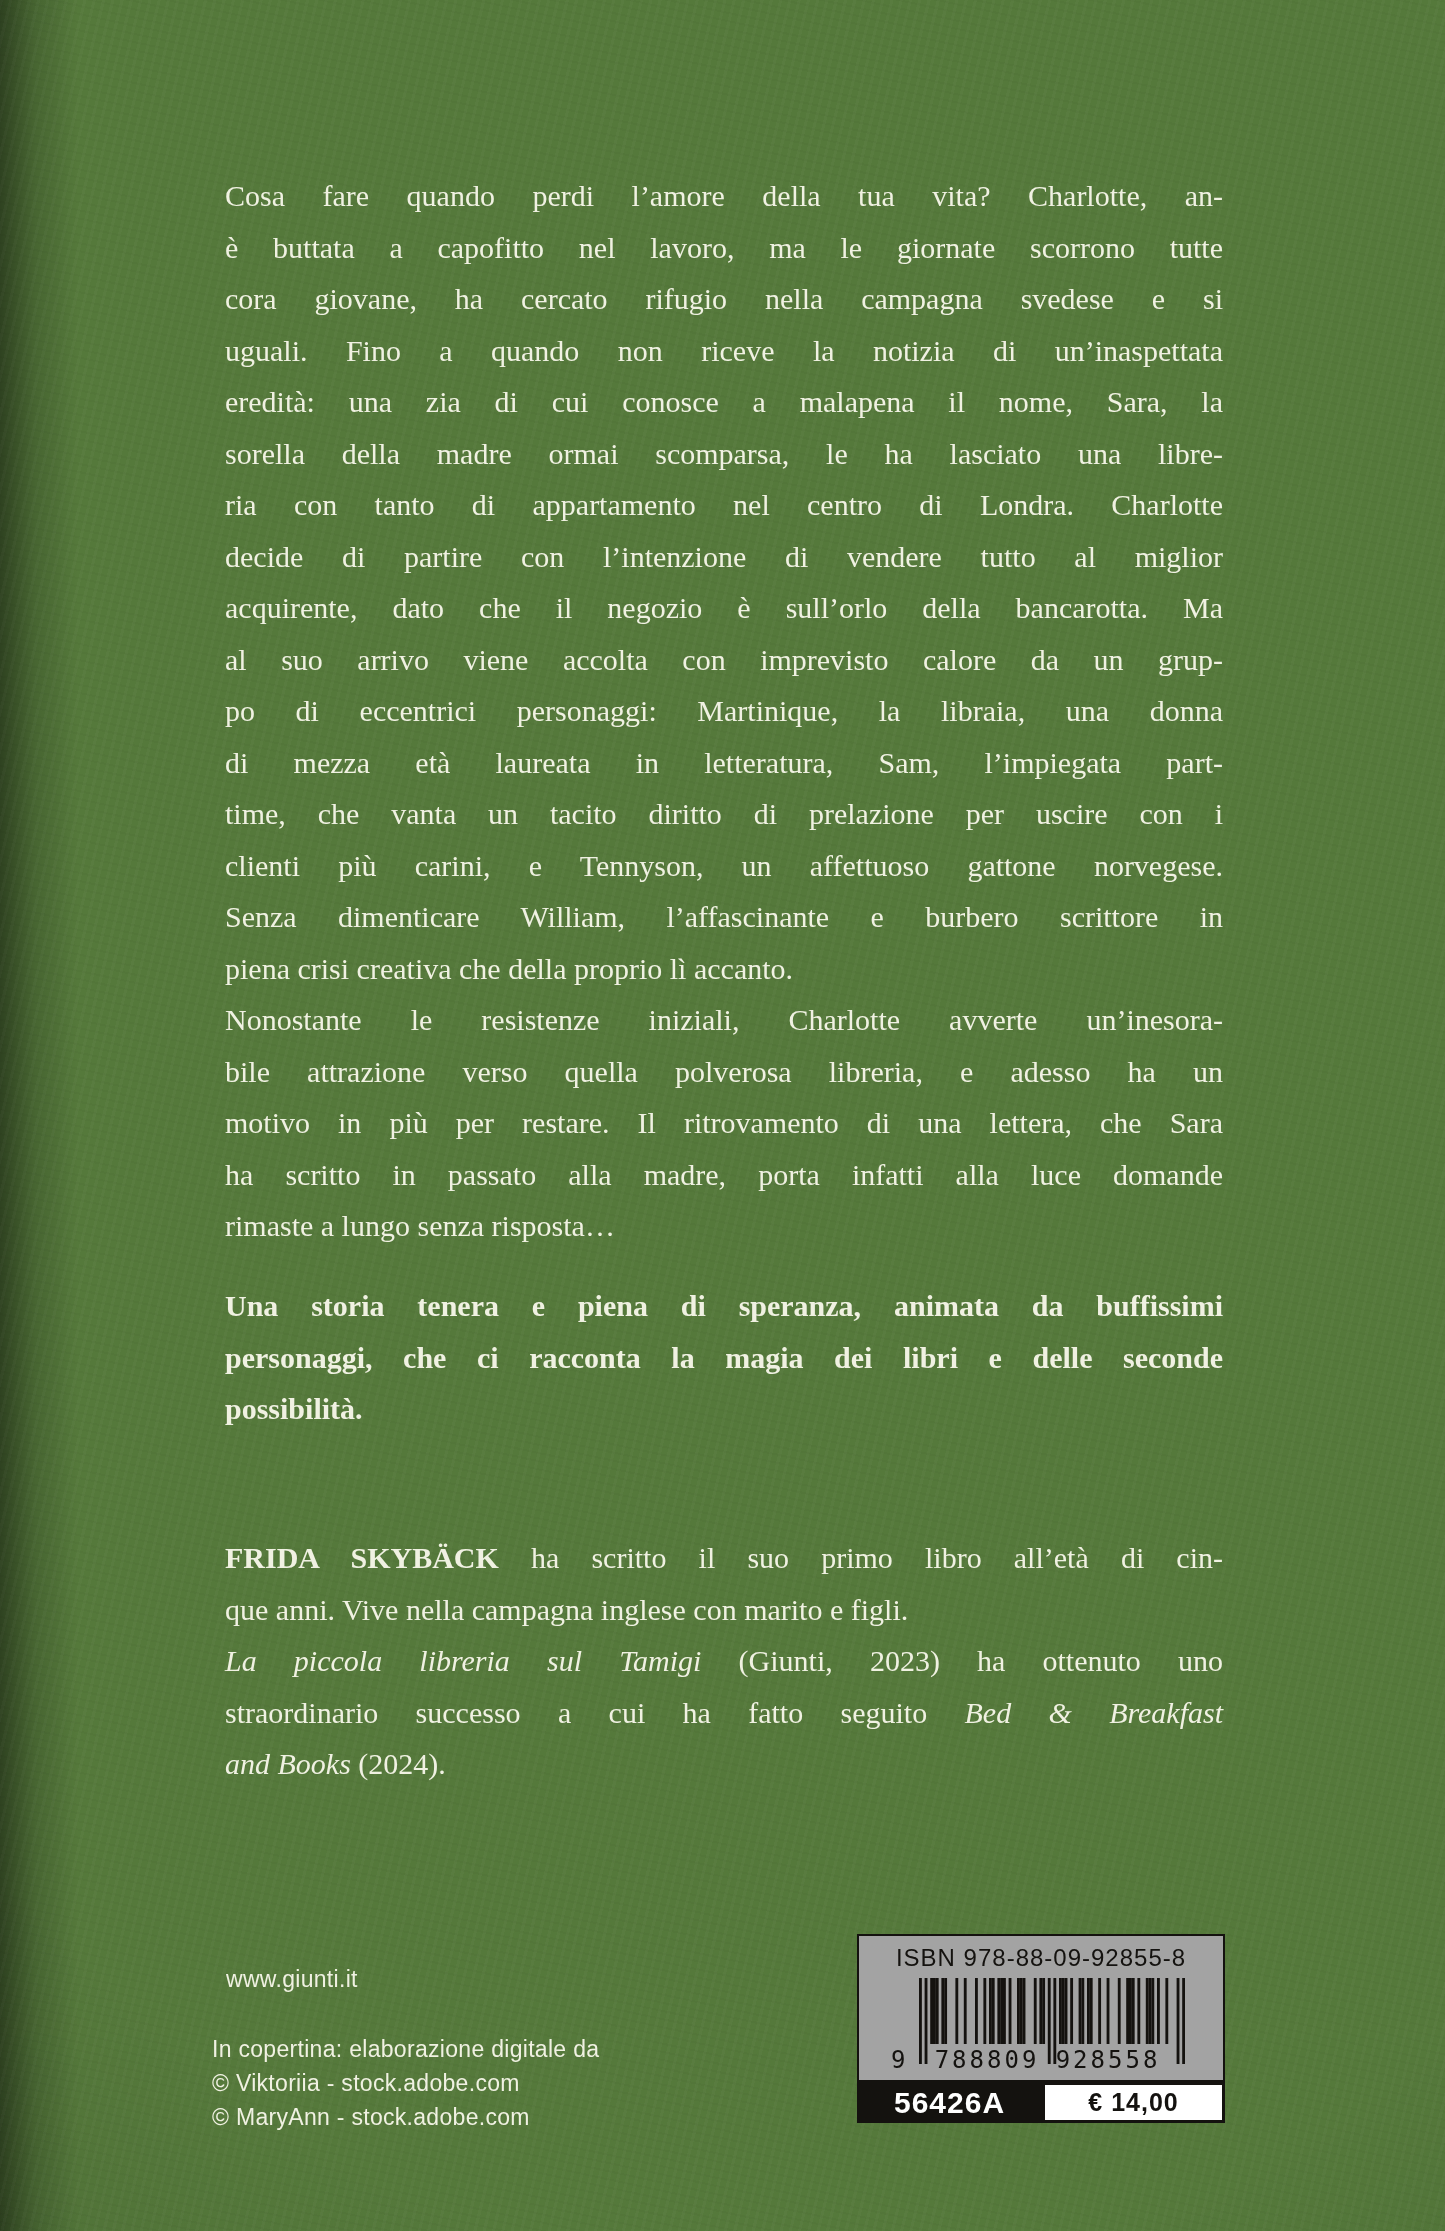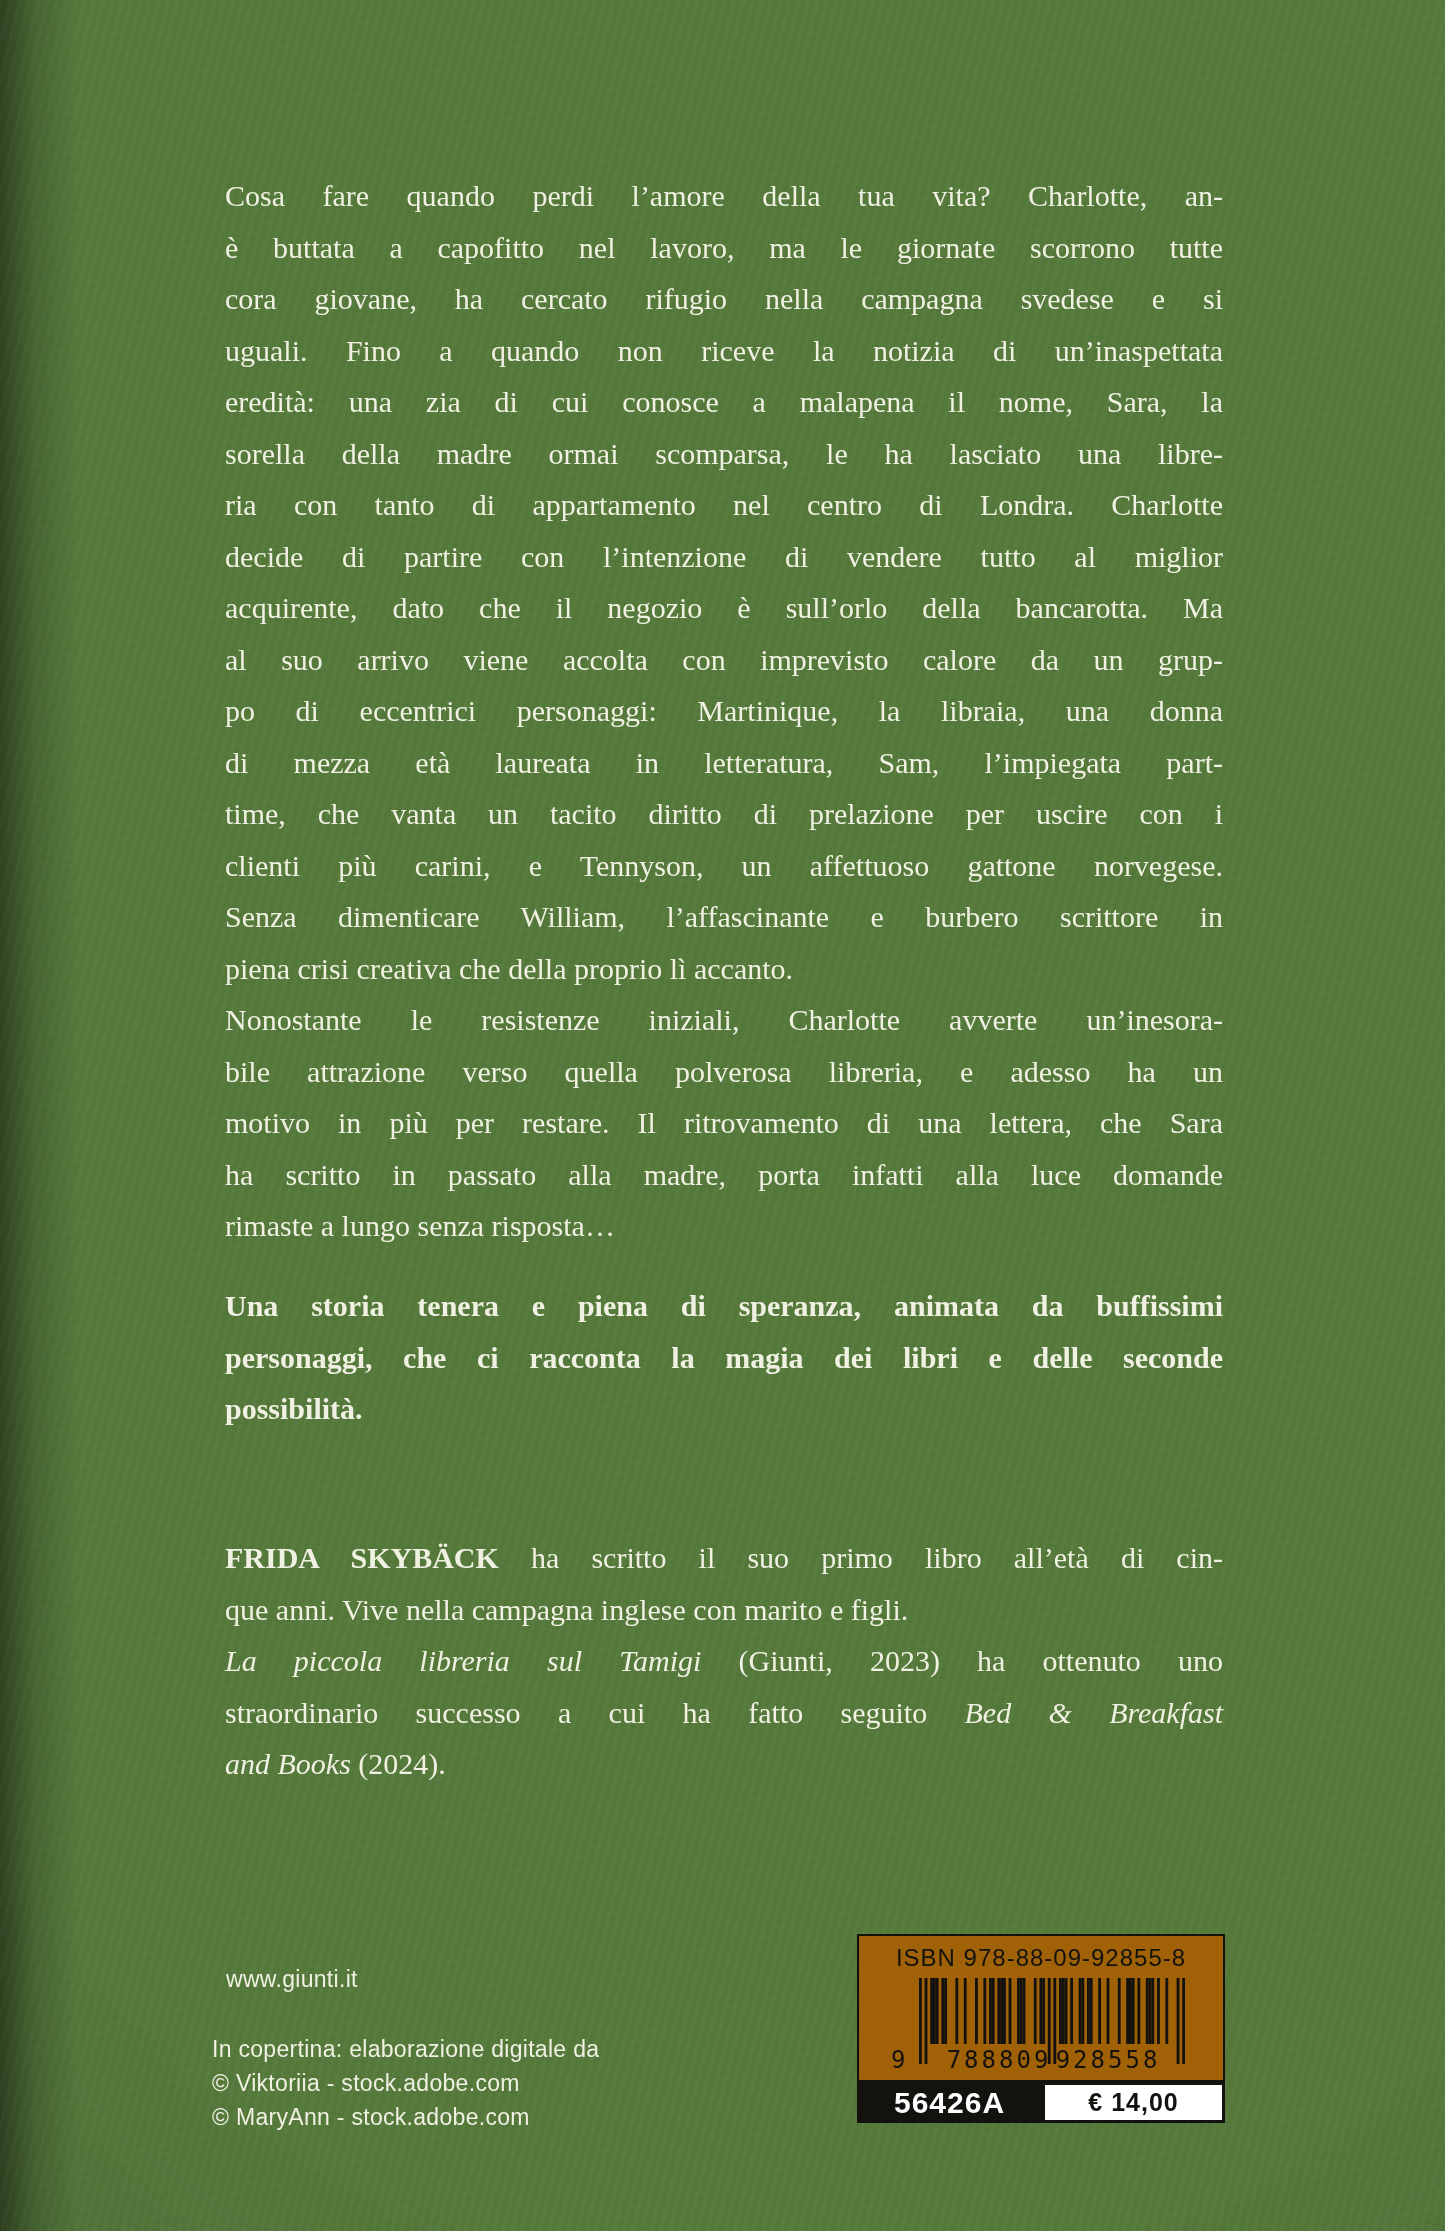--- a/index.html
+++ b/index.html
@@ -34,33 +34,33 @@
   .site{
     position:absolute;left:226px;top:1966px;
     font-family:"Liberation Sans", sans-serif;font-size:23px;letter-spacing:0.3px;
   }
   .credits{
     position:absolute;left:212px;top:2032px;
     font-family:"Liberation Sans", sans-serif;font-size:23px;line-height:34px;letter-spacing:0.3px;
   }
   
   .bcblock{position:absolute;left:857px;top:1934px;width:368px;font-family:"Liberation Sans", sans-serif;}
-  .bcwhite{position:relative;height:148px;background:#a16207;border:2px solid #14120f;box-sizing:border-box;}
+  .bcwhite{position:relative;height:148px;background:#a3a3a3;border:2px solid #14120f;box-sizing:border-box;}
   .bcisbn{
     text-align:center;padding-top:8px;
     font-size:24px;letter-spacing:1px;color:#14120f;font-stretch:normal;
   }
   .bars{position:absolute;left:60px;top:42px;width:266px;height:100px;}
   .bars svg{position:absolute;left:0;top:0;}
   .bcdigits span{
     position:absolute;top:68px;
     font-family:"DejaVu Sans Mono", monospace;font-size:24px;color:#14120f;letter-spacing:3px;
   }
   .d-first{left:-28px;}
-  .d-g1{left:8px;width:120px;text-align:center;margin-left:12px;}
+  .d-g1{left:8px;width:120px;text-align:center;}
   .d-g2{left:129px;width:120px;text-align:center;}
   .bcrow{display:flex;height:41px;}
   .bccode{
     width:185px;background:#14120f;color:#ffffff;
     display:flex;align-items:center;justify-content:center;
     font-size:30px;font-weight:bold;letter-spacing:1px;
   }
   .bcprice{
     flex:1;background:#ffffff;color:#14120f;border:3px solid #14120f;box-sizing:border-box;
     display:flex;align-items:center;justify-content:center;

